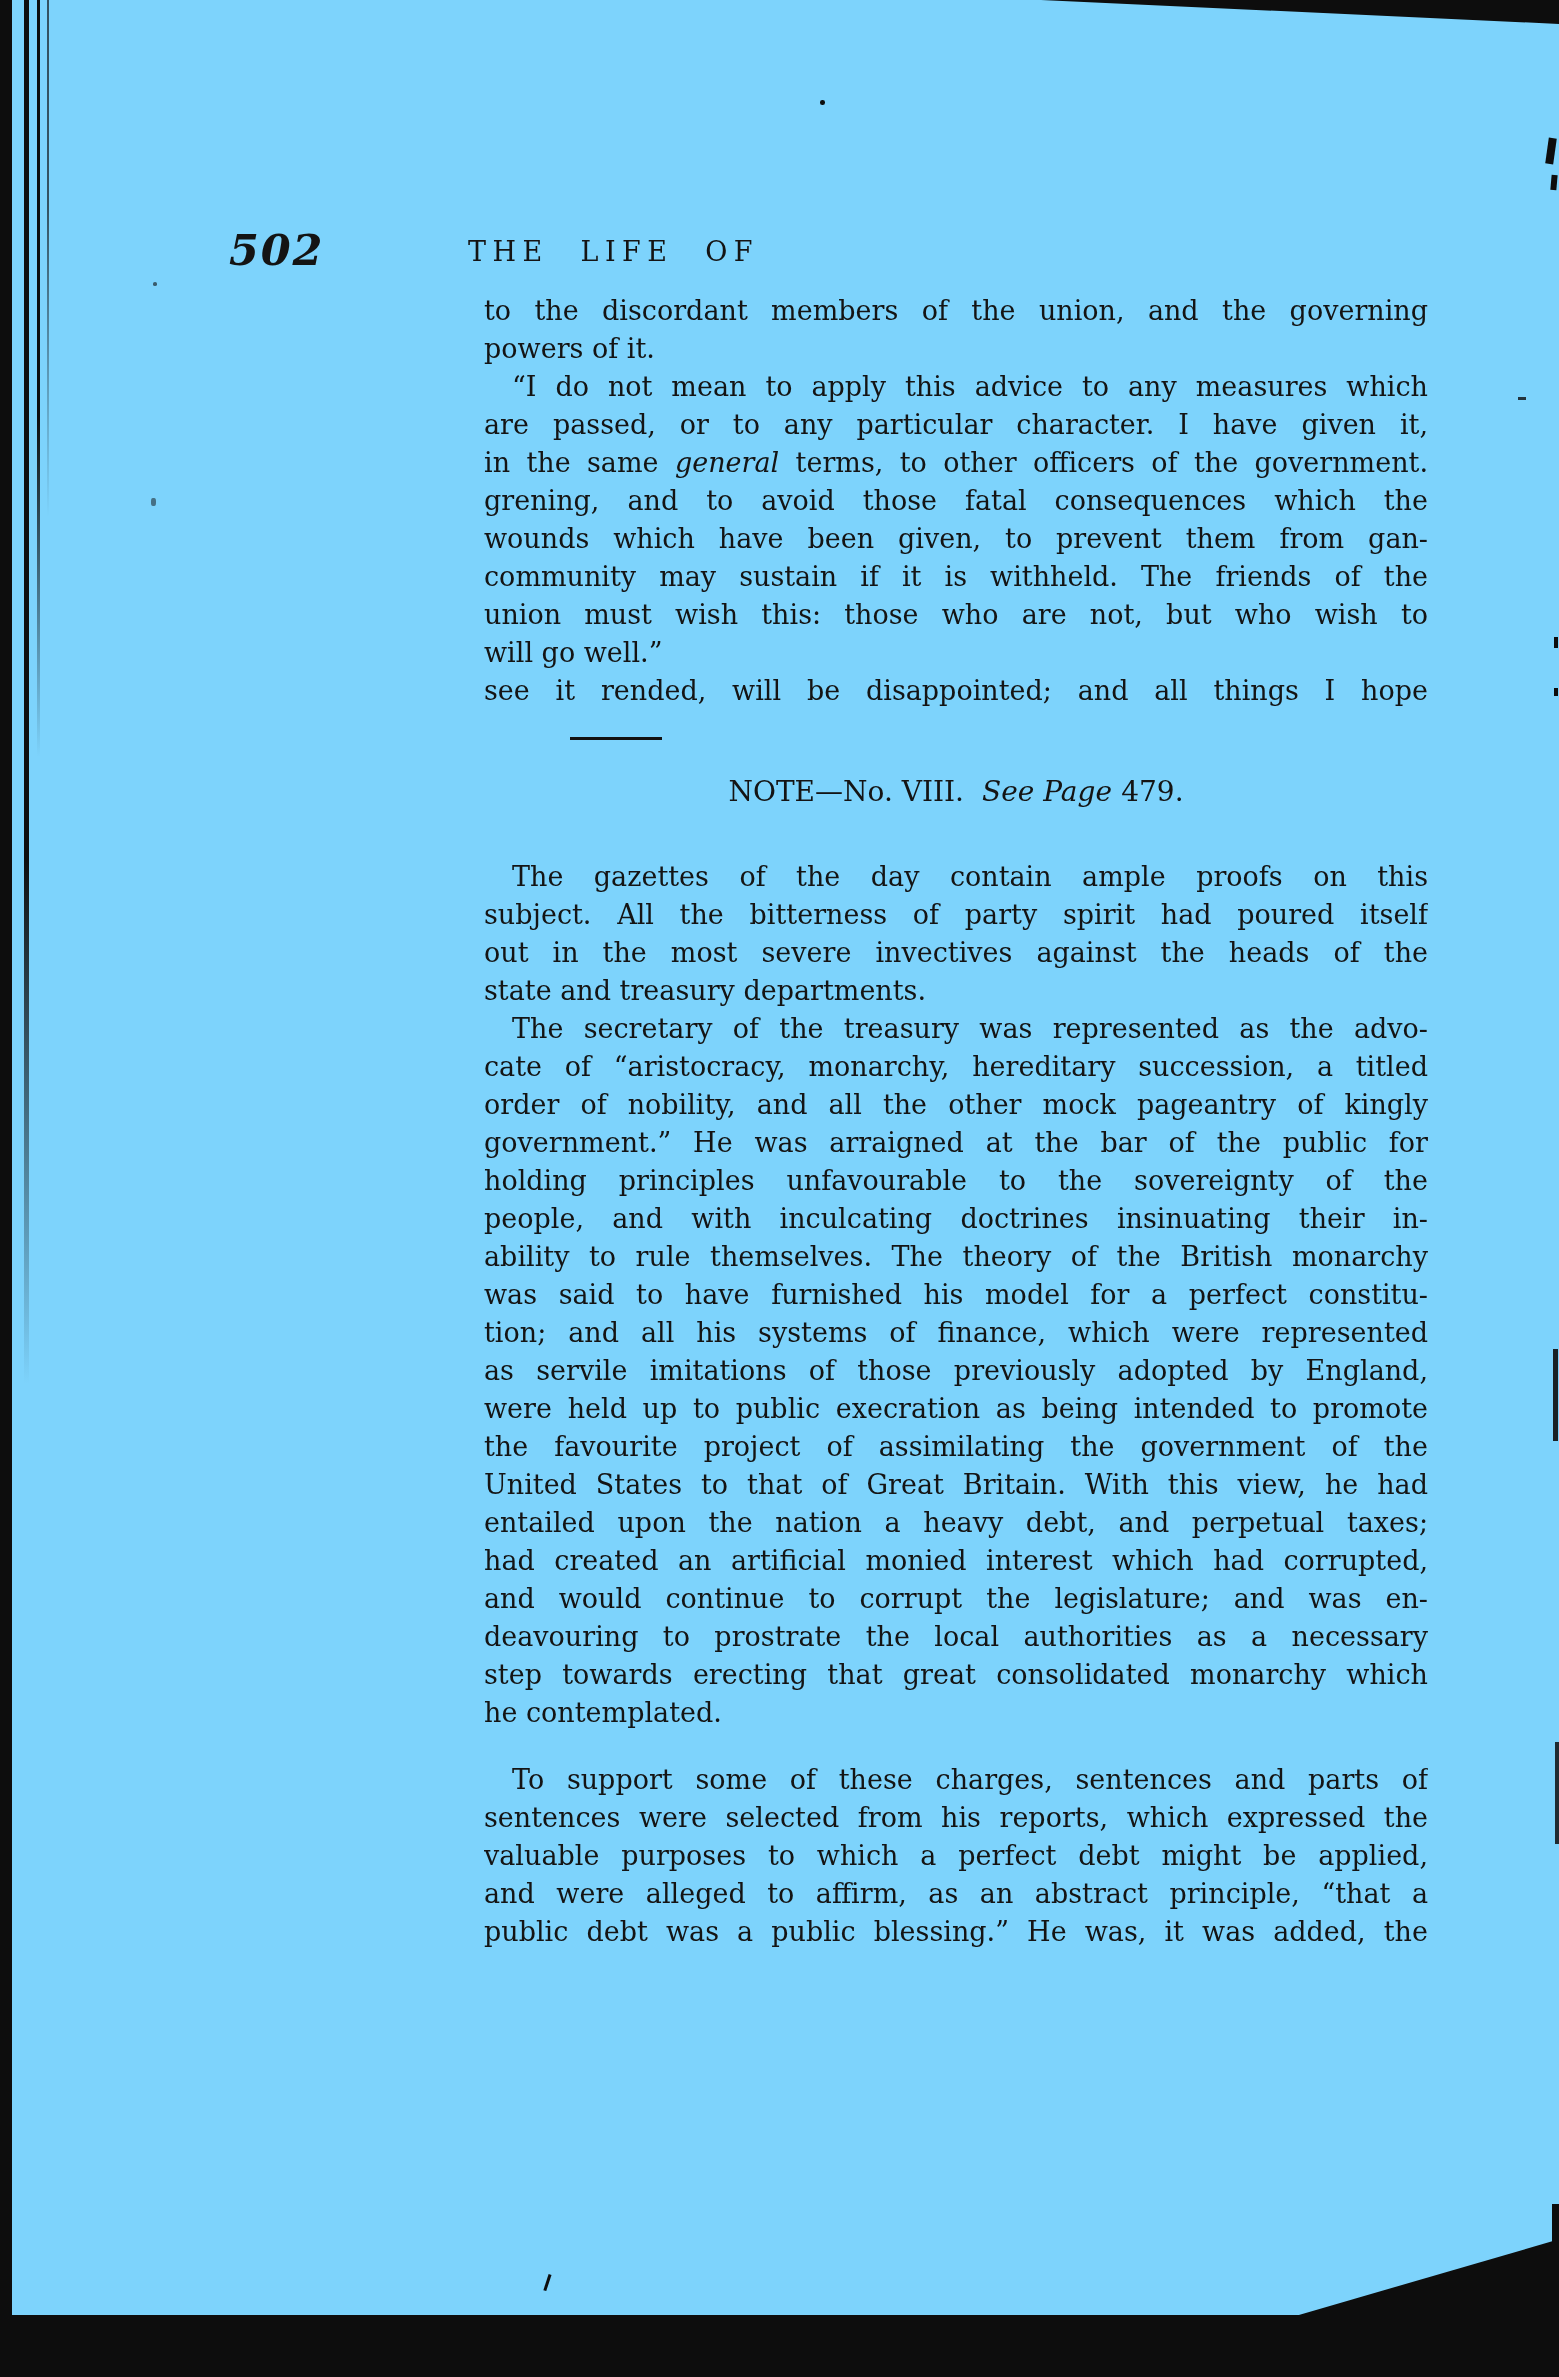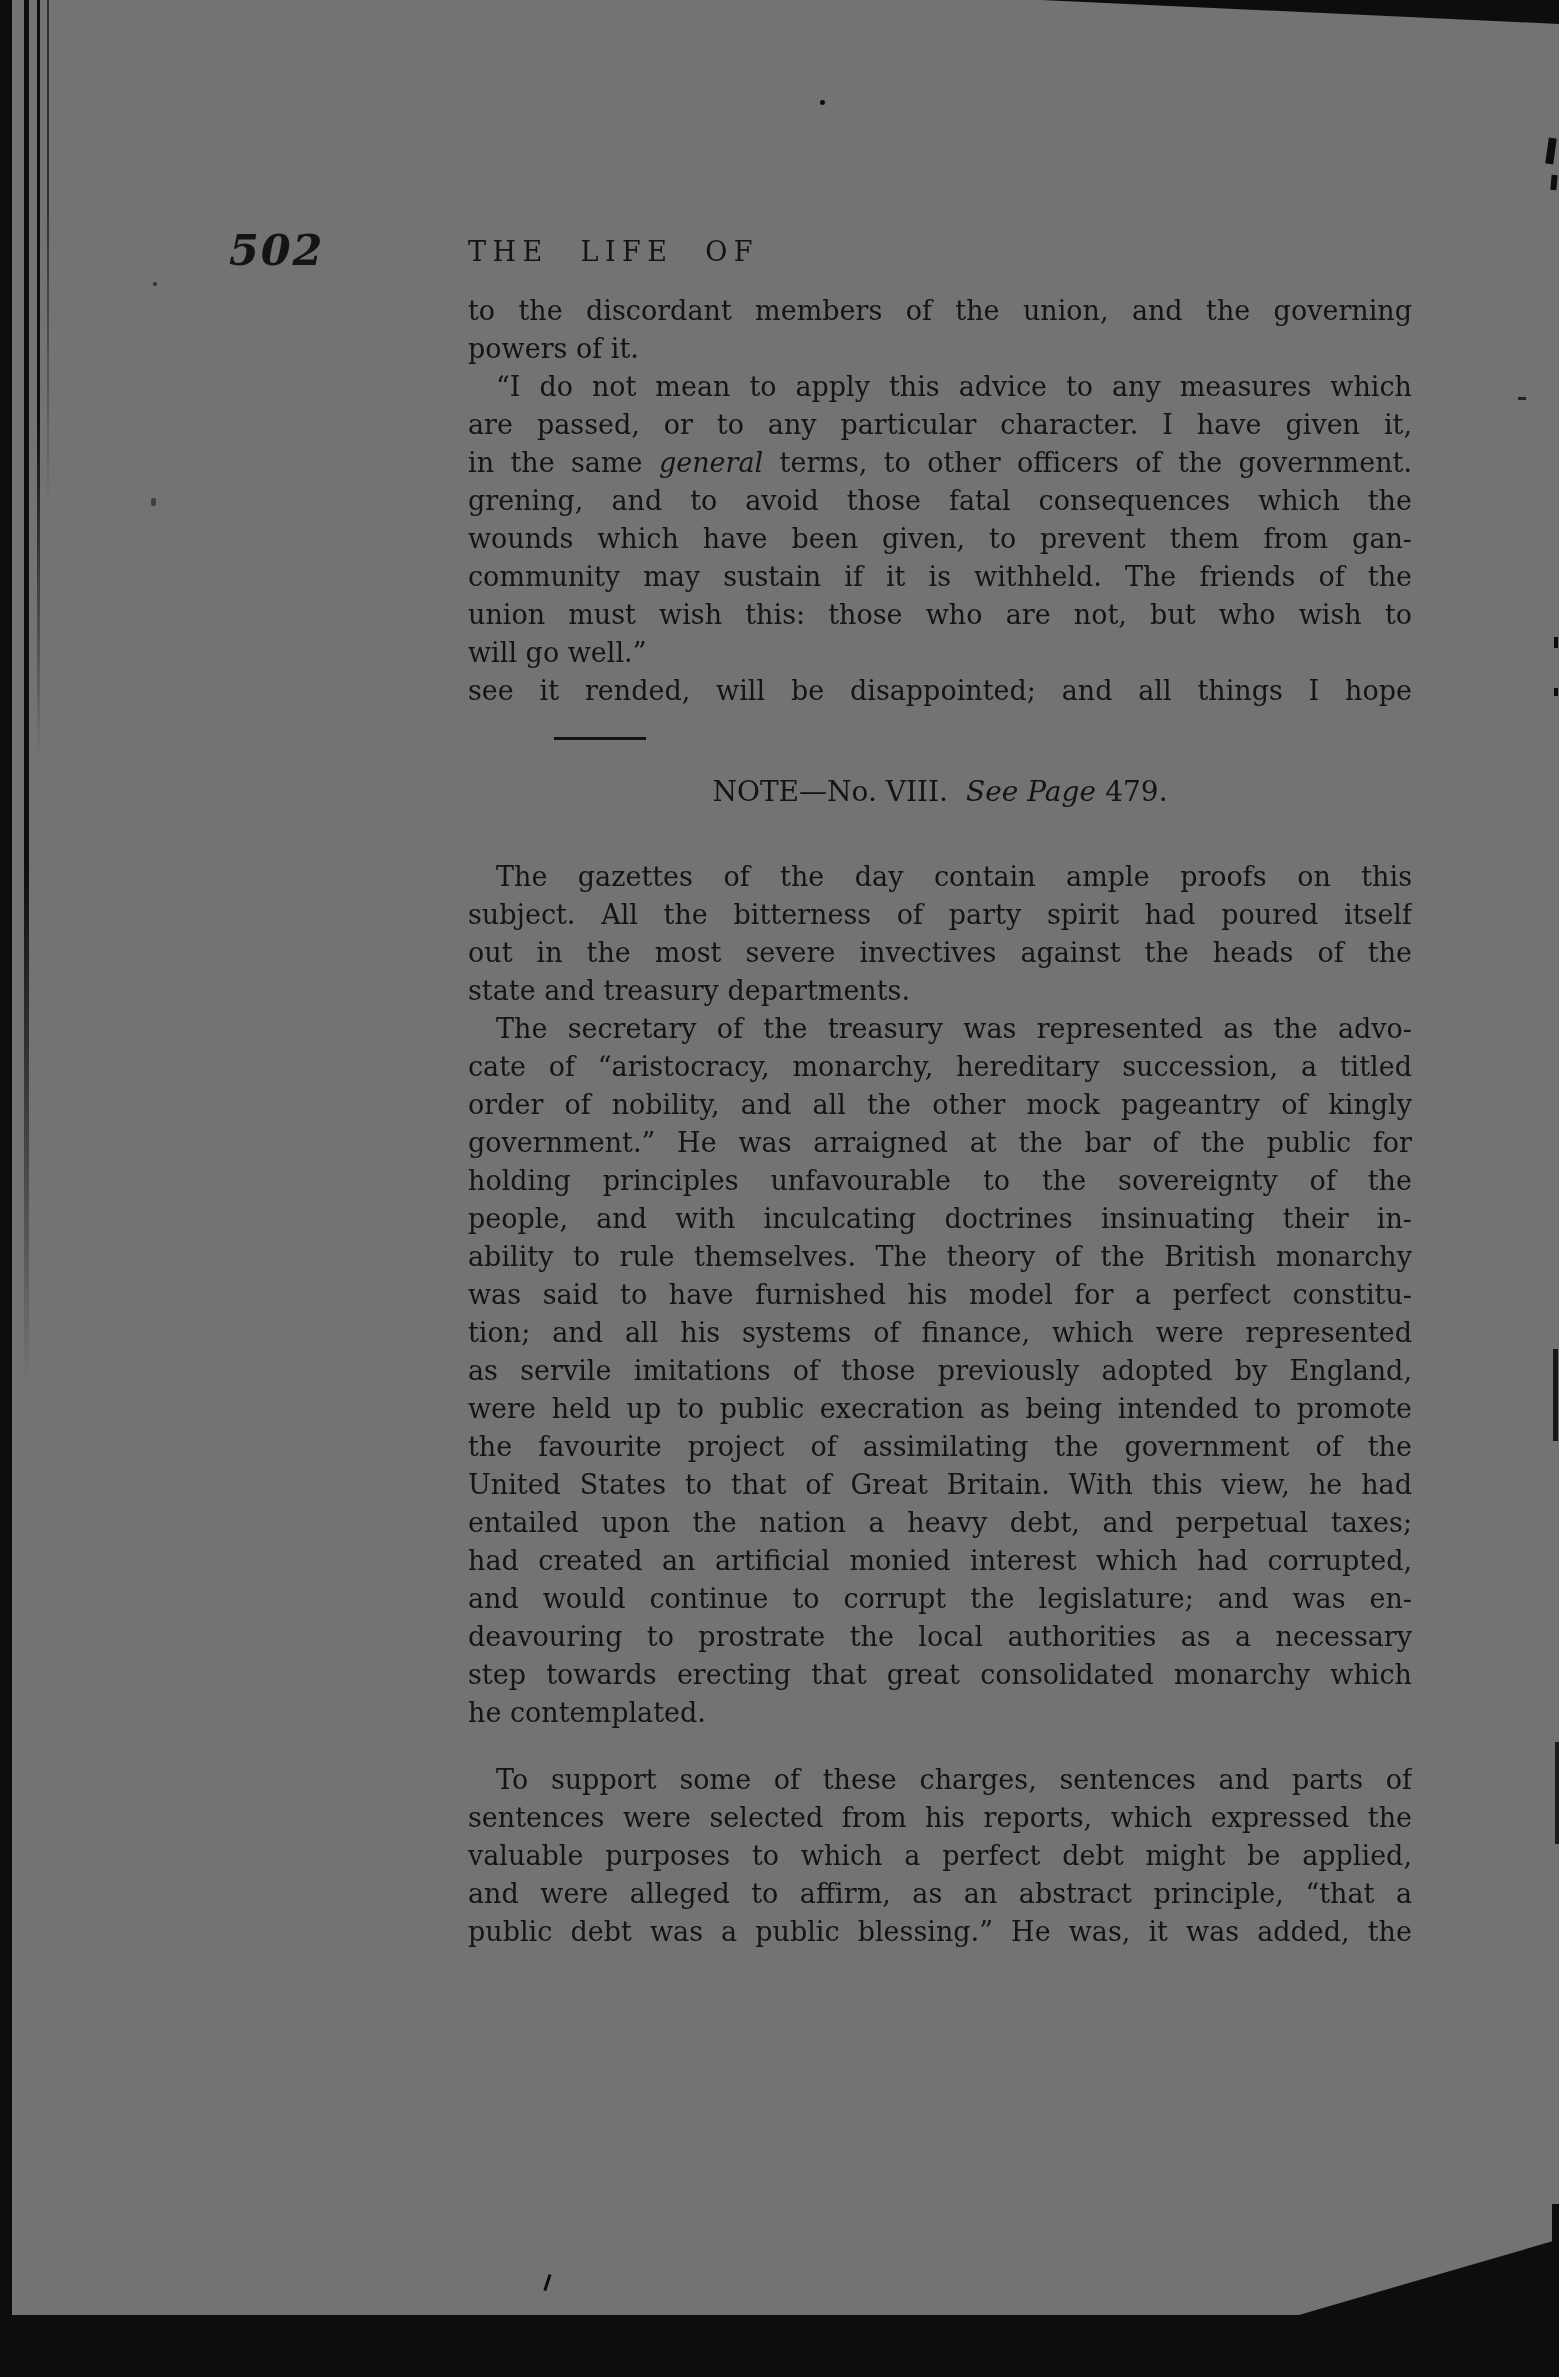--- a/index.html
+++ b/index.html
@@ -2,21 +2,21 @@
 <html style="font-size:14.8px"><head>
 <meta charset="utf-8">
 <style>
   * { box-sizing: border-box; }
   html, body { margin: 0; padding: 0; background: #e9e9e5; }
   .page {
     position: relative;
     width: 1560px;
     height: 2377px;
     margin: 0 auto;
-    background: #737373;
+    background: #7dd3fc;
     color: #141414;
     font-family: "DejaVu Serif", serif;
     overflow: hidden;
   }
 
   
   .page-number {
     position: absolute;
     left: 229px;
     top: 225px;
@@ -31,21 +31,21 @@
     top: 236px;
     width: 944px;
     text-align: left;
     font-size: 27px;
     letter-spacing: 6.5px;
     word-spacing: 16.6px;
     white-space: nowrap;
   }
   .text-flow {
     position: absolute;
-    left: 468px;
+    left: 484px;
     top: 292px;
     width: 944px;
   }
   .para .line {
     text-align: justify;
     font-size: 27px;
     line-height: 38px;
     height: 38px;
     overflow: hidden;
   }

